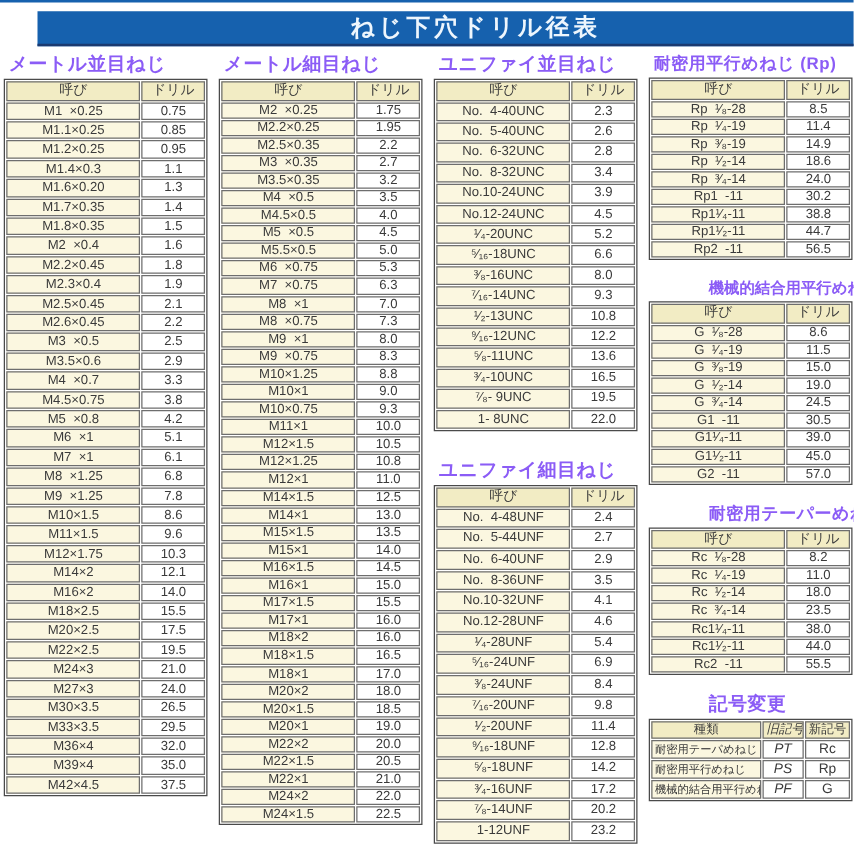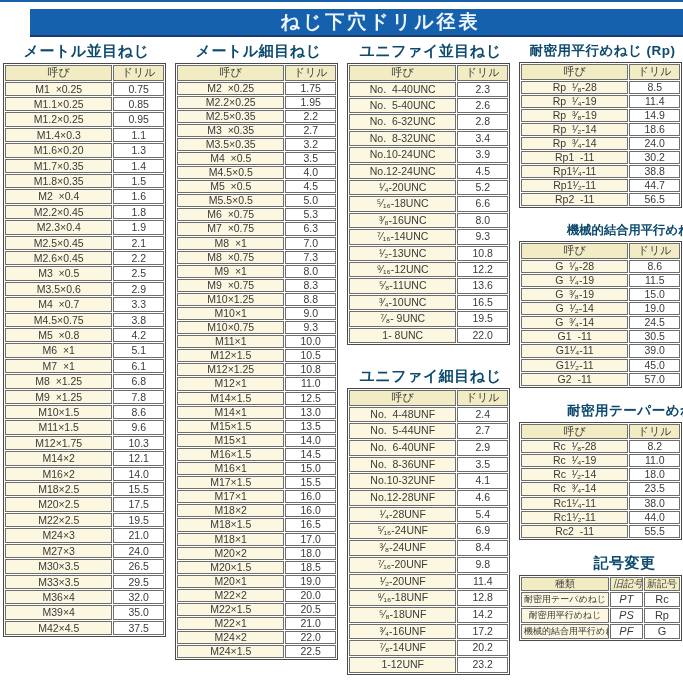--- a/index.html
+++ b/index.html
@@ -23,22 +23,22 @@
     margin:7px 0 0 30px;height:28px;background:var(--title-bar);
     border-bottom:2px solid var(--title-edge);
     display:flex;align-items:center;justify-content:center;
   }
   .title-bar span{
     color:var(--title-text);font-size:19px;font-weight:bold;letter-spacing:3px;margin-left:48px;
   }
   .columns{display:flex;gap:9px;padding:1px 2px 0 3px;}
   .col{width:163px;flex:0 0 auto;}
   h2{
-    margin:4px 0 2px 4px;font-size:15px;font-weight:bold;color:#0c4a6e;
-    letter-spacing:0.5px;white-space:nowrap;text-align:center;
+    margin:4px 0 2px 4px;font-size:15px;font-weight:bold;color:#8b5cf6;
+    letter-spacing:0.5px;white-space:nowrap;
   }
   h2.h-mid{font-size:13.5px;}
   h2.h-small{font-size:12.3px;letter-spacing:0;}
   .mt{margin-top:14px;margin-left:48px;}
   .mt-lg{margin-top:22px;}
   table{
     width:100%;border-collapse:separate;border-spacing:1px;
     background:#fff;border:1px solid var(--outer);
     table-layout:fixed;
   }
@@ -49,21 +49,21 @@
   td.c-drill{background:#fff;}
   .c-name{width:68%;}
   .c-drill{width:32%;}
   .t-mc td{line-height:12.4px;}
   .t-mf td{line-height:11.1px;}
   .t-unc td{line-height:13.4px;}
   .t-unf td{line-height:13.7px;}
   .t-rp td,.t-g td,.t-rc td{line-height:11.1px;}
   .t-sym th{line-height:12px;font-size:10px;}
   .t-sym td{line-height:13px;}
-  td.c-kind{background:var(--name-bg);text-align:center;font-size:9px;padding-left:2px;}
+  td.c-kind{background:var(--name-bg);text-align:left;font-size:9px;padding-left:2px;}
   td.c-old,td.c-new{background:#fff;font-size:11px;}
   .c-kind{width:56%;}
   .c-old{width:21%;font-style:italic;}
   .c-new{width:23%;}
 </style>
 </head>
 <body>
 
 <div>
   <div class="top-line"></div>

